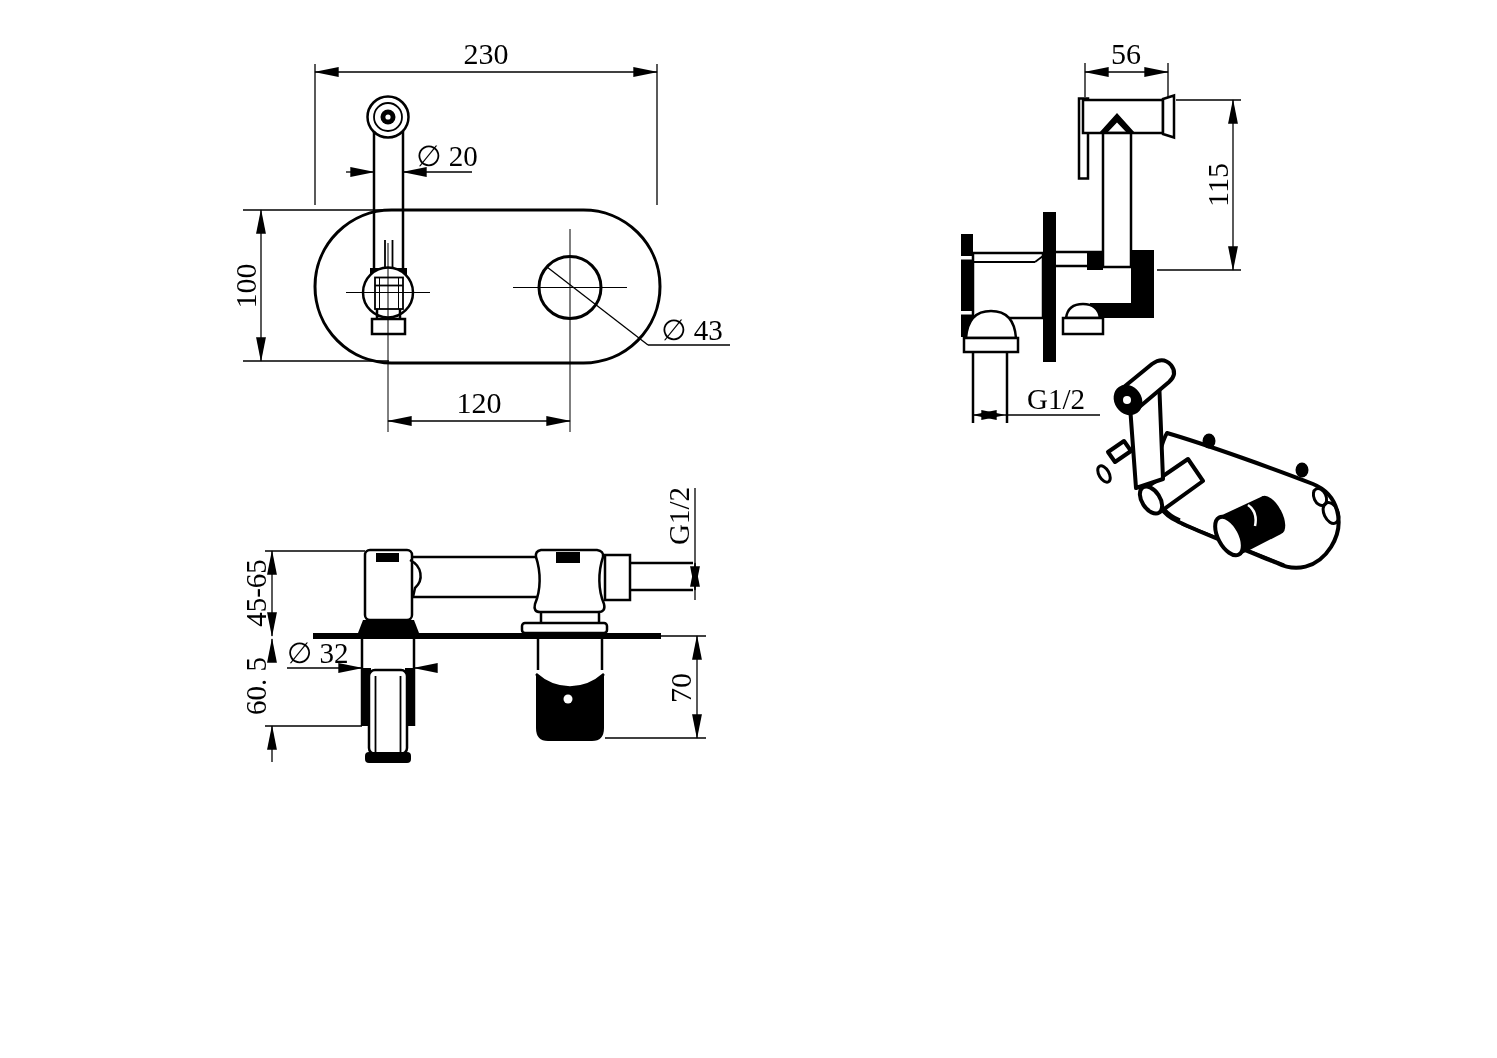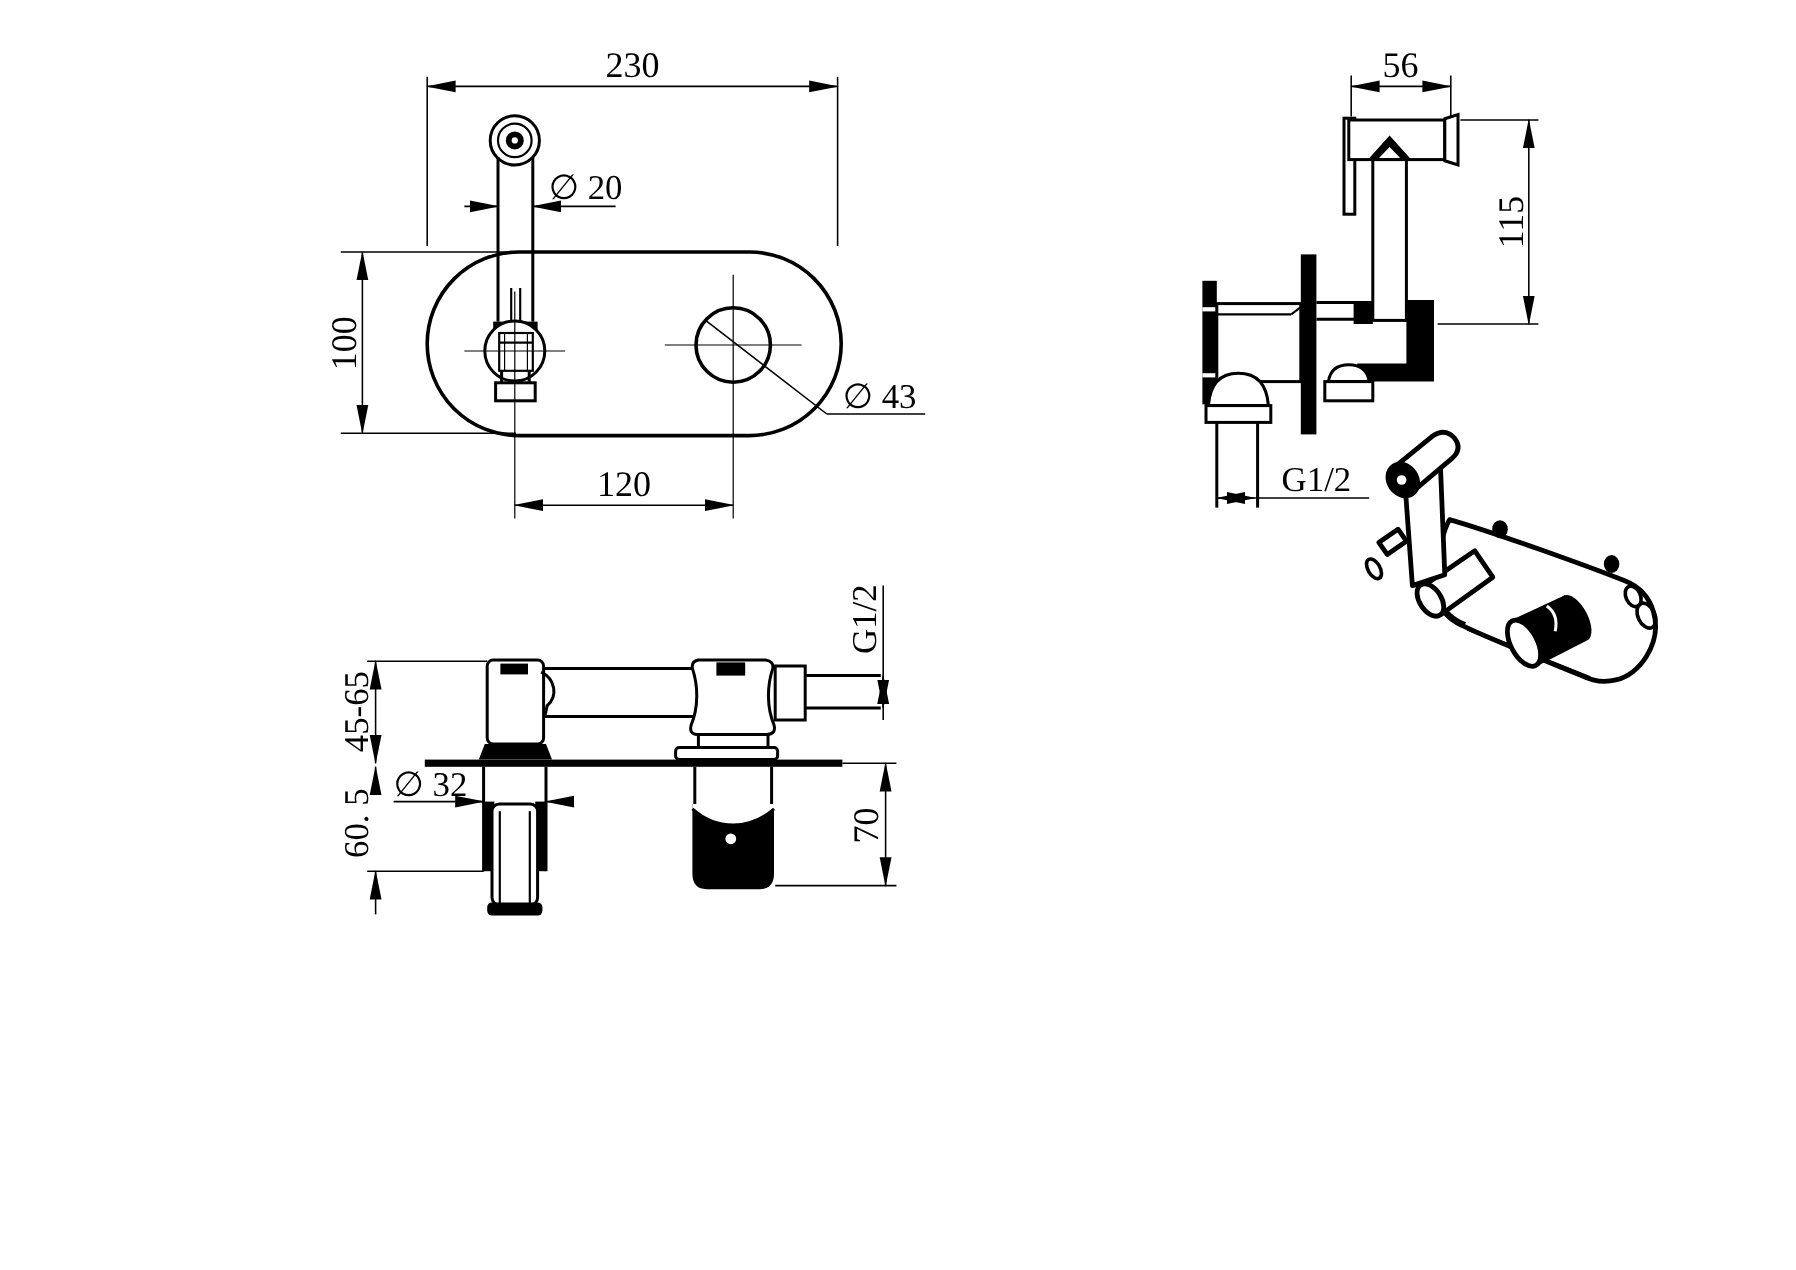--- a/index.html
+++ b/index.html
@@ -1,16 +1,16 @@
 <!DOCTYPE html>
 <html><head>
 <meta charset="utf-8">
 <style>
   html,body{margin:0;padding:0;background:#ffffff;}
-  .stage{width:1252px;height:1058px;position:relative;background:#fff;margin-left:41px;}
+  .stage{width:1252px;height:1058px;position:relative;background:#fff;}
   svg{display:block;}
   .obj{stroke:#000;fill:none;stroke-width:2.5;}
   .obj3{stroke:#000;fill:none;stroke-width:3;}
   .objw{stroke:#000;fill:#fff;stroke-width:2.5;}
   .thin{stroke:#000;fill:none;stroke-width:1.3;}
   .cl{stroke:#000;fill:none;stroke-width:1;}
   .med{stroke:#000;fill:none;stroke-width:1.8;}
   .blk{fill:#000;stroke:none;}
   .whtf{fill:#fff;stroke:none;}
   .iso{stroke:#000;fill:#fff;stroke-width:4;stroke-linejoin:round;}

